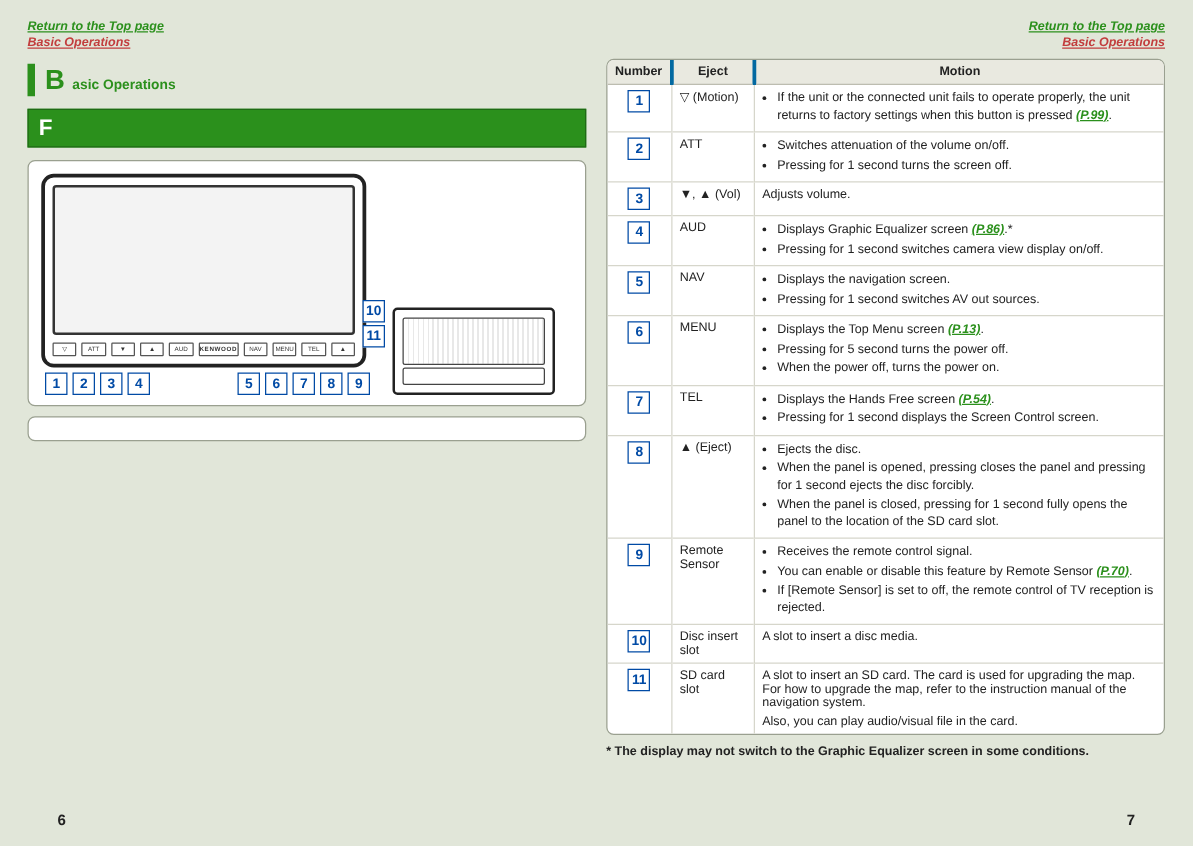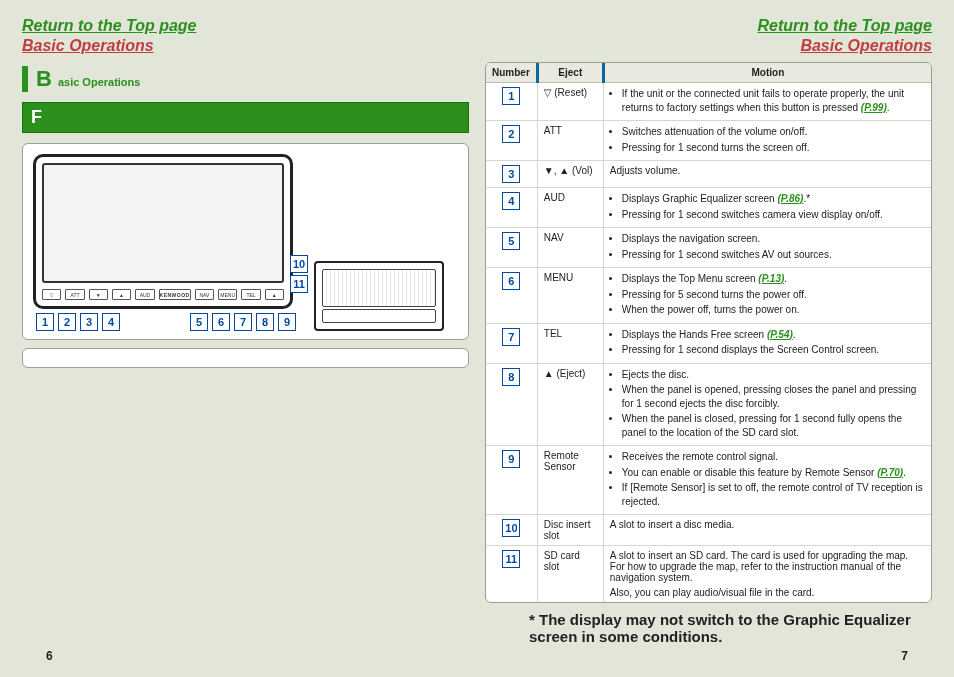--- a/index.html
+++ b/index.html
@@ -11,21 +11,21 @@
   }
   .page-wrap {
     width: 954px;
     height: 677px;
     position: relative;
     padding: 16px 22px;
     display: flex;
     gap: 16px;
   }
   .col { flex: 1 1 0; display: flex; flex-direction: column; }
-  .top-link-bar { margin-bottom: 6px; line-height: 1.25; font-size: 16px; font-weight: 700; font-style: italic;}
+  .top-link-bar { margin-bottom: 6px; line-height: 1.25; font-size: 10px; font-weight: 700; font-style: italic;}
   .top-link-bar.left { text-align: left; }
   .top-link-bar.right { text-align: right; }
   .link-top { color: #2b901c; text-decoration: underline; }
   .link-bo  { color: #c23d3d; text-decoration: underline; }
 
   .h1-section {
     display: flex; align-items: baseline; gap: 6px;
     border-left: 6px solid #2b901c; padding-left: 8px; margin: 4px 0 10px 0;
     color: #2b901c; font-weight: 700;
   }
@@ -101,21 +101,21 @@
     padding:4px 6px; vertical-align:top; border-top:1px solid #d6d6cb;
     border-right:1px solid #d6d6cb;
   }
   table.desc td:last-child{border-right:none;}
   .td-num { width:34px; text-align:center; }
   .td-name { width:66px; }
   .motion ul { margin:0; padding-left:12px; }
   .motion li { margin:0 0 2px 0; line-height:1.35; }
   .pg-ref { color:#2b901c; text-decoration:underline; font-style:italic; font-weight:700;}
 
-  .footnote { font-size:15px; font-weight:700; margin-top:8px;margin-left:44px; }
+  .footnote { font-size:10px; font-weight:700; margin-top:8px; }
   .page-num { font-weight:700; font-size:12px; position:absolute; bottom:14px; }
   .page-num.left { left:46px; }
   .page-num.right { right:46px; }
 </style>
 </head>
 <body>
 
 <div class="page-wrap">
 
   <div class="col">
@@ -196,21 +196,21 @@
             <th>Number</th>
             <th>Eject</th>
             <th>Motion</th>
           </tr>
         </thead>
         <tbody id="tbody">
             <tr>
               <td class="td-num">
                 <div class="num-box" style="margin: 0px auto;">1</div>
               </td>
-              <td class="td-name">▽ (Reset)</td>
+              <td class="td-name">▽ (Motion)</td>
               <td class="motion">
                 <ul>
                   <li><span>If the unit or the connected unit fails to operate properly, the unit returns to factory settings when this button is pressed </span><span class="pg-ref">(P.99)</span><span>.</span></li>
                 </ul>
               </td>
             </tr>
             <tr>
               <td class="td-num">
                 <div class="num-box" style="margin: 0px auto;">2</div>
               </td>

